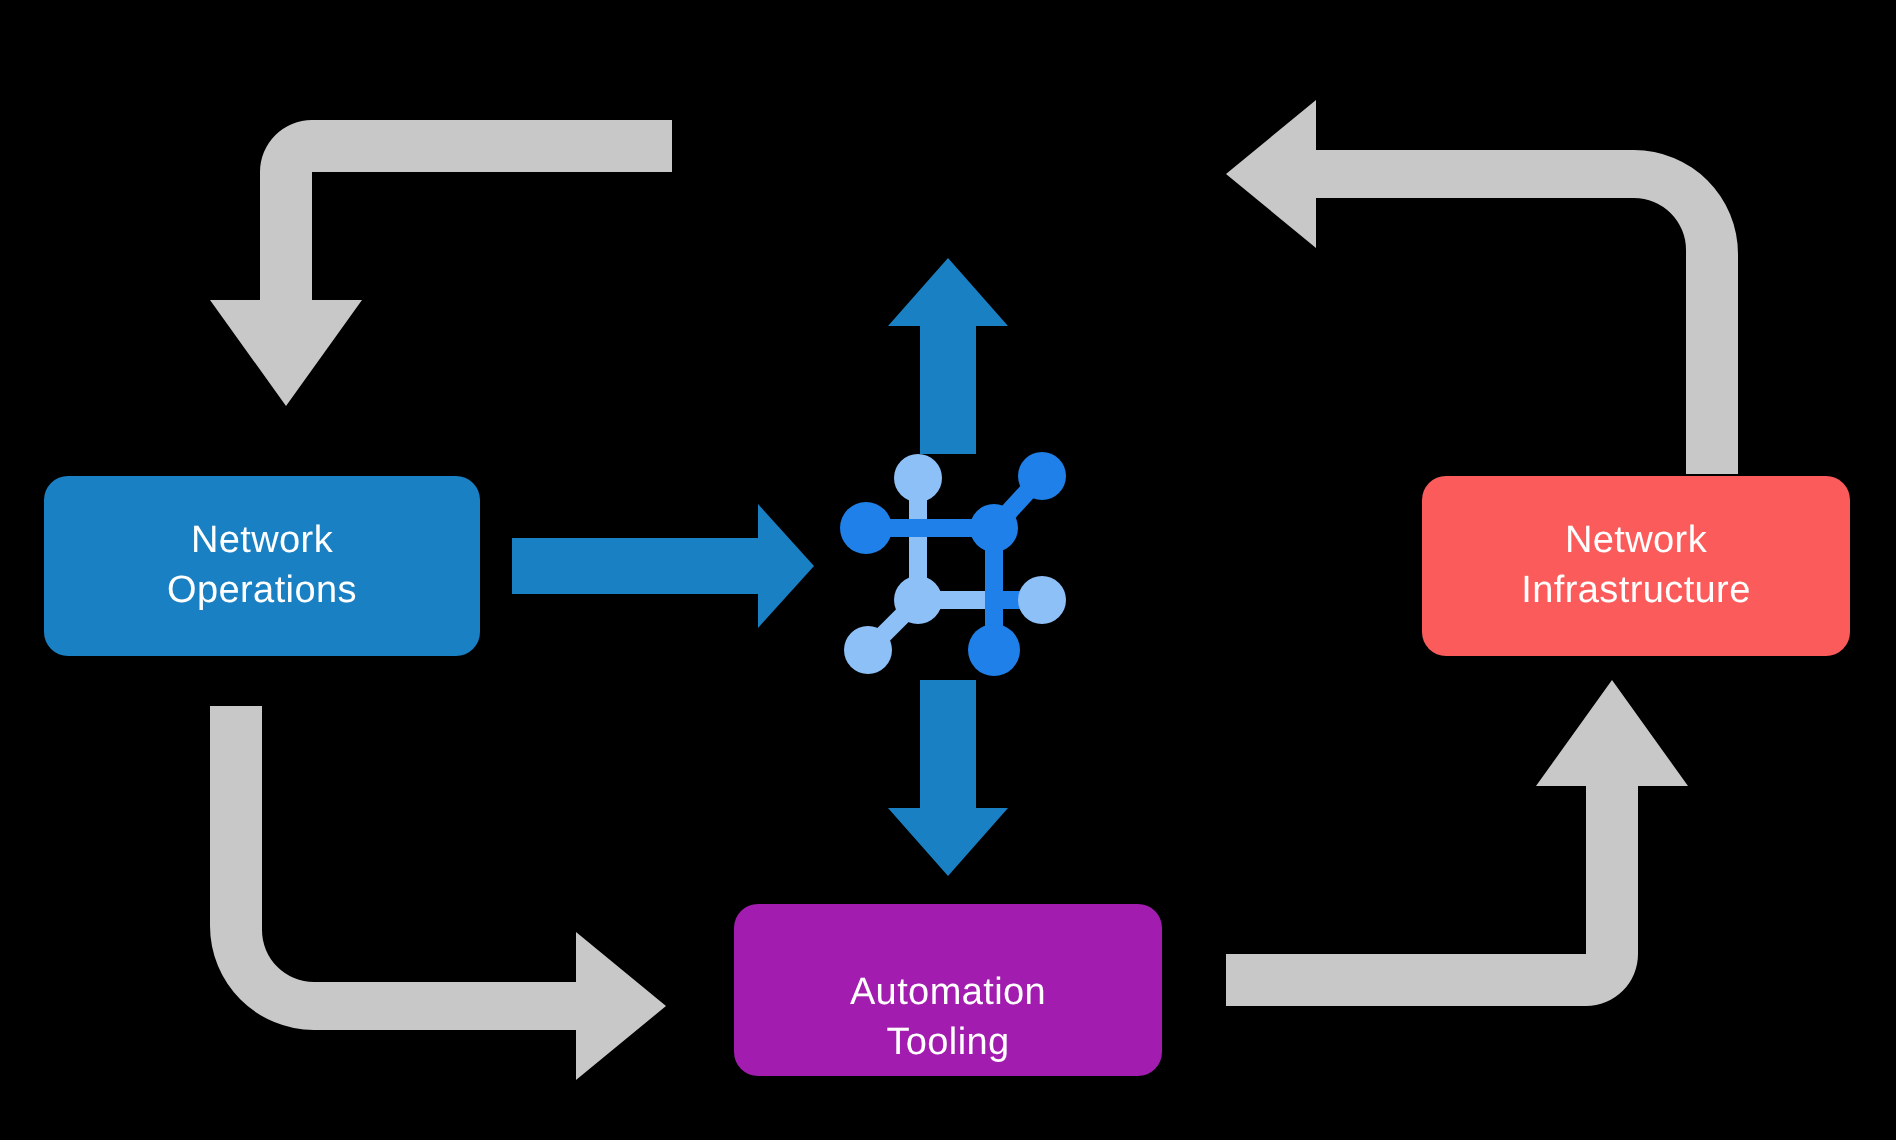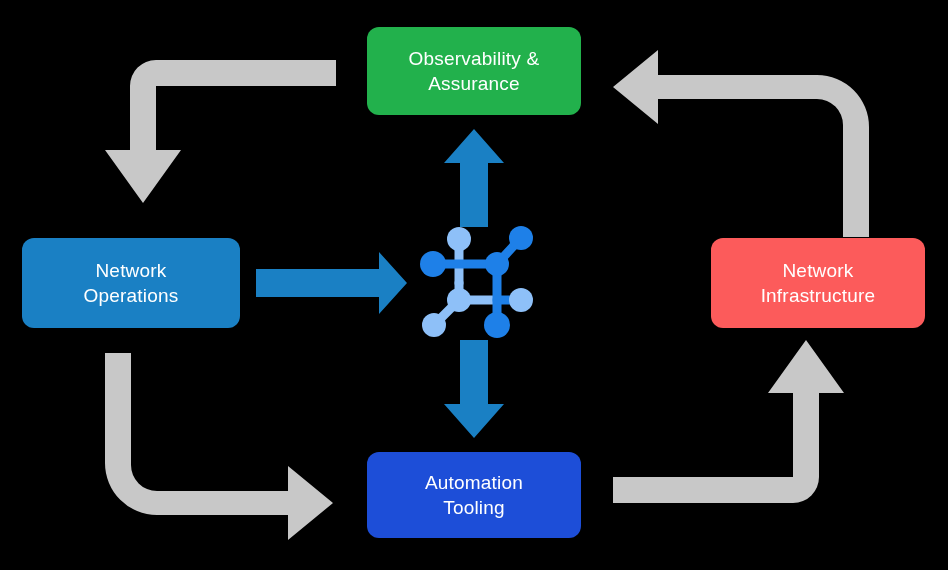--- a/index.html
+++ b/index.html
@@ -37,21 +37,22 @@
   #box-network-operations {
     left: 22px; top: 238px; width: 218px; height: 90px;
     background: #1A80C4;
   }
   #box-network-infrastructure {
     left: 711px; top: 238px; width: 214px; height: 90px;
     background: #FC5B5B;
   }
   #box-automation-tooling {
     left: 367px; top: 452px; width: 214px; height: 86px;
-    background: #1d4ed8;
+    background: #a21caf;
+    align-items: flex-end;
   }
   .box-label { display: block; white-space: pre-line; }
 
   .svg-layer {
     position: absolute;
     left: 0; top: 0;
     width: 948px; height: 570px;
     pointer-events: none;
   }
   .icon-layer { pointer-events: none; }
@@ -98,24 +99,20 @@
       <circle cx="434" cy="325" r="12"></circle>
     </g>
     <g fill="#1E80E8">
       <circle cx="433" cy="264" r="13"></circle>
       <circle cx="497" cy="264" r="12"></circle>
       <circle cx="521" cy="238" r="12"></circle>
       <circle cx="497" cy="325" r="13"></circle>
     </g>
   </svg>
 
-  <div class="node-box" id="box-observability">
-    <span class="box-label">Observability &amp;
-Assurance</span>
-  </div>
 
   <div class="node-box" id="box-network-operations">
     <span class="box-label">Network
 Operations</span>
   </div>
 
   <div class="node-box" id="box-network-infrastructure">
     <span class="box-label">Network
 Infrastructure</span>
   </div>

